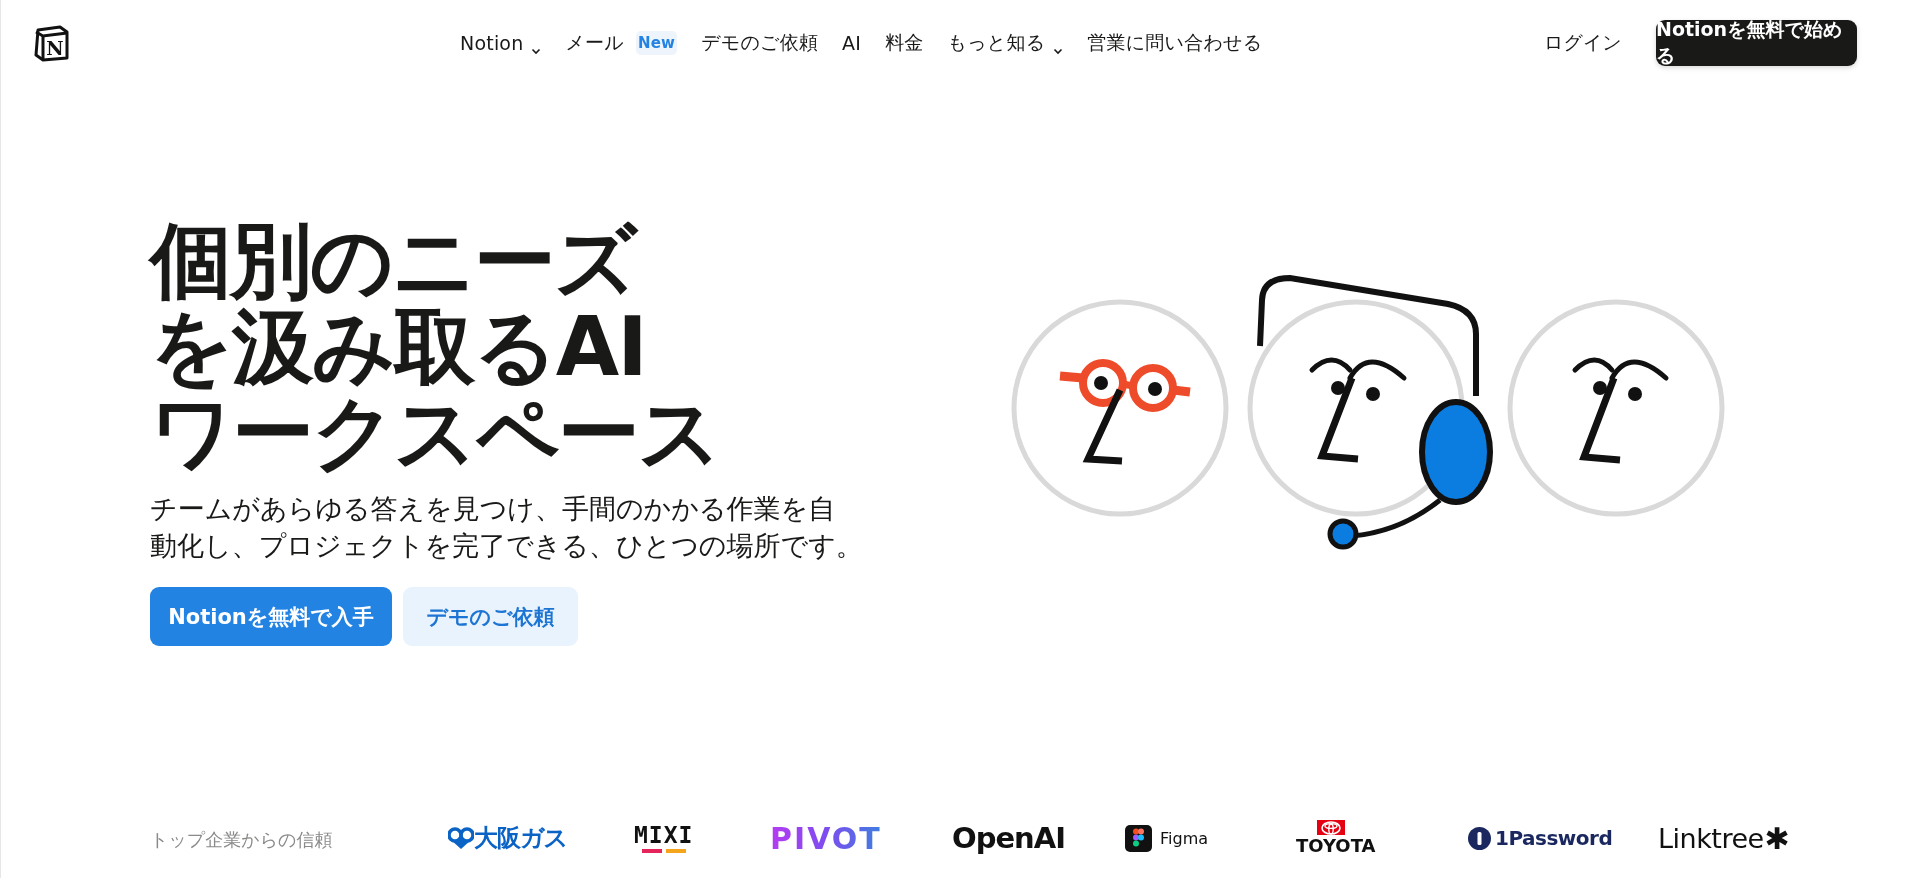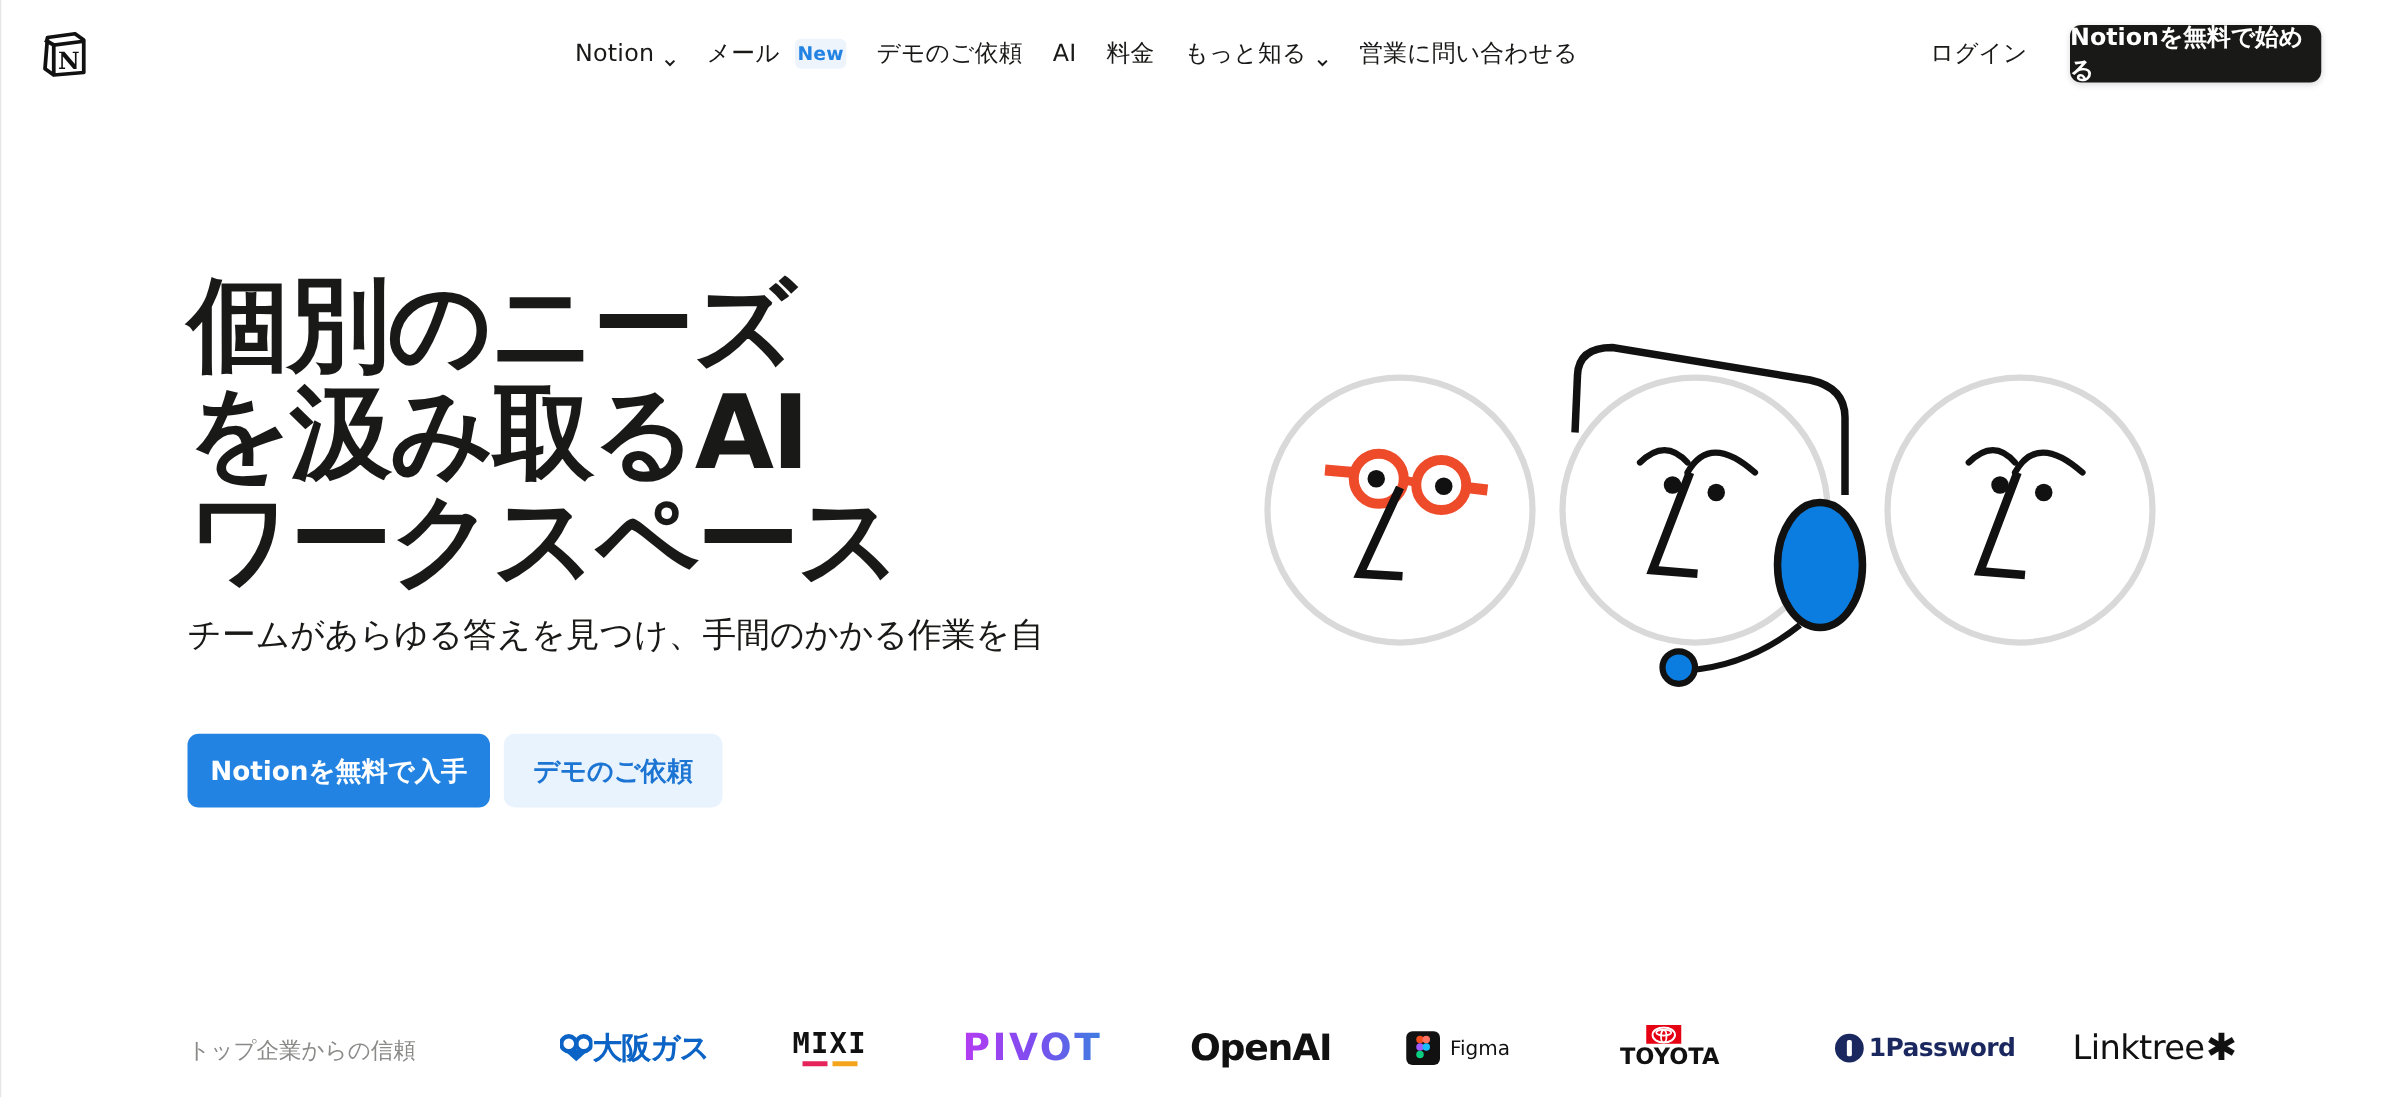--- a/index.html
+++ b/index.html
@@ -100,20 +100,21 @@
 </header>
 
 <h1 class="hero-title">
   <div>個別のニーズ</div>
   <div>を汲み取るAI</div>
   <div>ワークスペース</div>
 </h1>
 
 <div class="hero-sub">
   <div>チームがあらゆる答えを見つけ、手間のかかる作業を自</div>
+  <div>動化し、プロジェクトを完了できる、ひとつの場所です。</div>
 </div>
 
 <div class="btn-primary">Notionを無料で入手</div>
 <div class="btn-secondary">デモのご依頼</div>
 
 <div class="illustration">
   <svg width="760" height="290" viewBox="0 0 760 290">
 
     <g>
       <circle cx="120" cy="138" r="106" fill="#fff" stroke="#d9d9d9" stroke-width="5"></circle>

